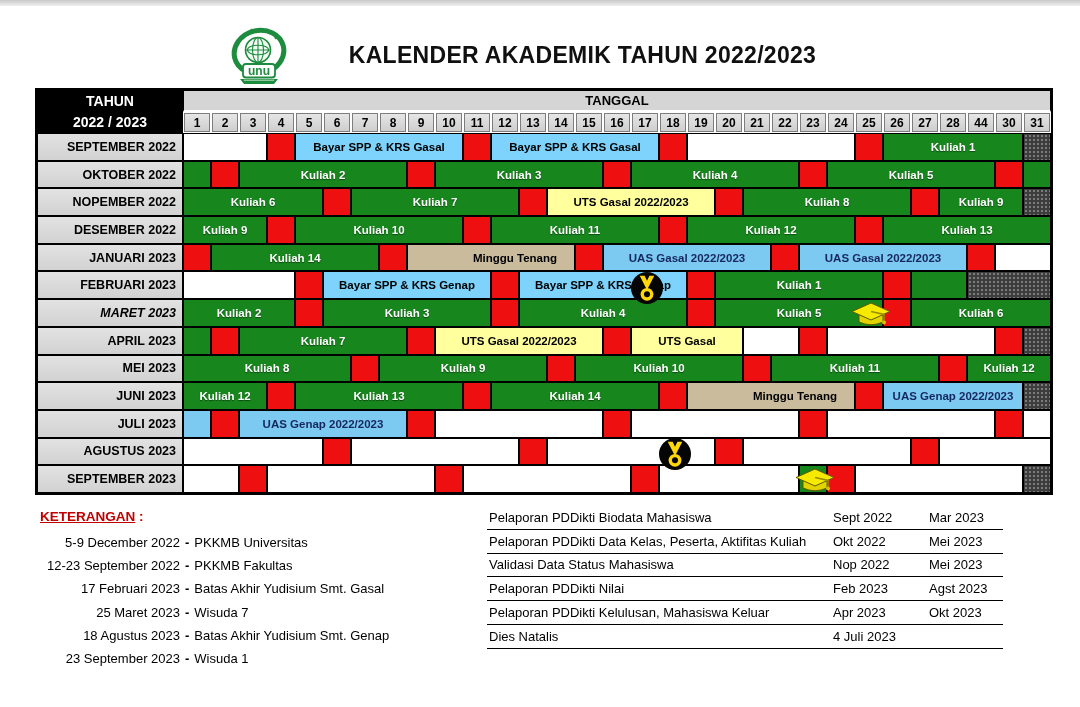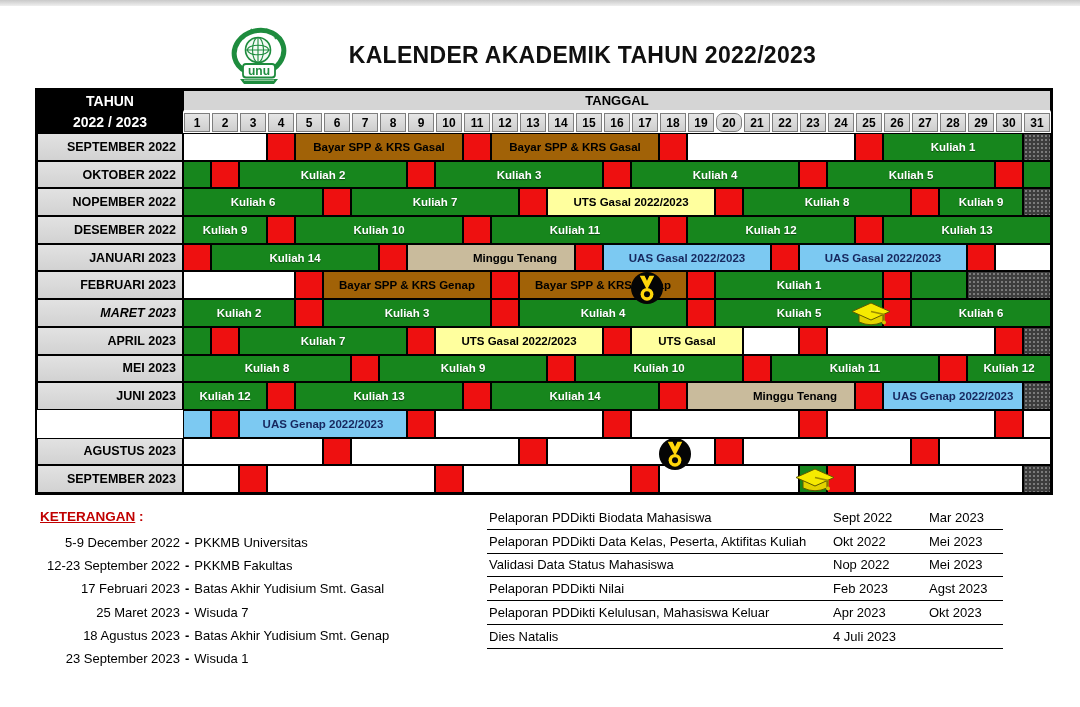--- a/index.html
+++ b/index.html
@@ -27,21 +27,21 @@
         display:flex;align-items:center;justify-content:center;margin:1px;
         border:1px solid #7e7e7e;}
   .mlabel{background:linear-gradient(#e2e2e2,#d2d2d2);font-weight:bold;font-size:12.5px;
         display:flex;align-items:center;justify-content:flex-end;padding-right:6px;
         border:1px solid #000;}
   .seg{border:1px solid #000;display:flex;align-items:center;justify-content:center;
         font-weight:bold;font-size:11.5px;white-space:nowrap;overflow:hidden;}
   .seg.white{background:#fff;}
   .seg.red{background:#ee1010;}
   .seg.green{background:#17861d;color:#fff;text-shadow:0 1px 1px rgba(0,0,0,.45);}
-  .seg.bayar{background:#a16207;color:#000;}
+  .seg.bayar{background:#7dd3fc;color:#000;}
   .seg.uts{background:#ffff9e;color:#000;}
   .seg.uas{background:#7cc9f2;color:#16275e;}
   .seg.tenang{background:#c9bb9c;color:#000;padding-left:48px;}
   .seg.dark{background:#3d3d3d;background-image:radial-gradient(#7b7b7b 1px,transparent 1.2px);
         background-size:4px 4px;}
   .icon-overlay{position:absolute;transform:translate(-50%,-50%);z-index:5;line-height:0;}
   
   #keterangan{position:absolute;left:40px;top:509px;font-size:13.5px;}
   .ket-title{color:#c00000;font-weight:bold;}
   .ket-title .u{text-decoration:underline;}
@@ -106,30 +106,30 @@
       <div class="daynum" style="grid-area: 2 / 11;">10</div>
       <div class="daynum" style="grid-area: 2 / 12;">11</div>
       <div class="daynum" style="grid-area: 2 / 13;">12</div>
       <div class="daynum" style="grid-area: 2 / 14;">13</div>
       <div class="daynum" style="grid-area: 2 / 15;">14</div>
       <div class="daynum" style="grid-area: 2 / 16;">15</div>
       <div class="daynum" style="grid-area: 2 / 17;">16</div>
       <div class="daynum" style="grid-area: 2 / 18;">17</div>
       <div class="daynum" style="grid-area: 2 / 19;">18</div>
       <div class="daynum" style="grid-area: 2 / 20;">19</div>
-      <div class="daynum" style="grid-area: 2 / 21; border-radius: 7px;">20</div>
+      <div class="daynum" style="grid-area: 2 / 21;">20</div>
       <div class="daynum" style="grid-area: 2 / 22;">21</div>
       <div class="daynum" style="grid-area: 2 / 23;">22</div>
       <div class="daynum" style="grid-area: 2 / 24;">23</div>
       <div class="daynum" style="grid-area: 2 / 25;">24</div>
       <div class="daynum" style="grid-area: 2 / 26;">25</div>
       <div class="daynum" style="grid-area: 2 / 27;">26</div>
       <div class="daynum" style="grid-area: 2 / 28;">27</div>
       <div class="daynum" style="grid-area: 2 / 29;">28</div>
-      <div class="daynum" style="grid-area: 2 / 30;">29</div>
+      <div class="daynum" style="grid-area: 2 / 30;">44</div>
       <div class="daynum" style="grid-area: 2 / 31;">30</div>
       <div class="daynum" style="grid-area: 2 / 32;">31</div>
       <div class="mlabel" style="grid-area: 3 / 1;">SEPTEMBER 2022</div>
       <div class="seg white" style="grid-area: 3 / 2 / auto / 5;"></div>
       <div class="seg red" style="grid-area: 3 / 5 / auto / 6;"></div>
       <div class="seg bayar" style="grid-area: 3 / 6 / auto / 12;">
         <span>Bayar SPP &amp; KRS Gasal</span>
       </div>
       <div class="seg red" style="grid-area: 3 / 12 / auto / 13;"></div>
       <div class="seg bayar" style="grid-area: 3 / 13 / auto / 19;">
@@ -312,20 +312,21 @@
       </div>
       <div class="seg red" style="grid-area: 12 / 19 / auto / 20;"></div>
       <div class="seg tenang" style="grid-area: 12 / 20 / auto / 26;">
         <span>Minggu Tenang</span>
       </div>
       <div class="seg red" style="grid-area: 12 / 26 / auto / 27;"></div>
       <div class="seg uas" style="grid-area: 12 / 27 / auto / 32;">
         <span>UAS Genap 2022/2023</span>
       </div>
       <div class="seg dark" style="grid-area: 12 / 32 / auto / 33;"></div>
+      <div class="mlabel" style="grid-area: 13 / 1;">JULI 2023</div>
       <div class="seg uas" style="grid-area: 13 / 2 / auto / 3;"></div>
       <div class="seg red" style="grid-area: 13 / 3 / auto / 4;"></div>
       <div class="seg uas" style="grid-area: 13 / 4 / auto / 10;">
         <span>UAS Genap 2022/2023</span>
       </div>
       <div class="seg red" style="grid-area: 13 / 10 / auto / 11;"></div>
       <div class="seg white" style="grid-area: 13 / 11 / auto / 17;"></div>
       <div class="seg red" style="grid-area: 13 / 17 / auto / 18;"></div>
       <div class="seg white" style="grid-area: 13 / 18 / auto / 24;"></div>
       <div class="seg red" style="grid-area: 13 / 24 / auto / 25;"></div>

